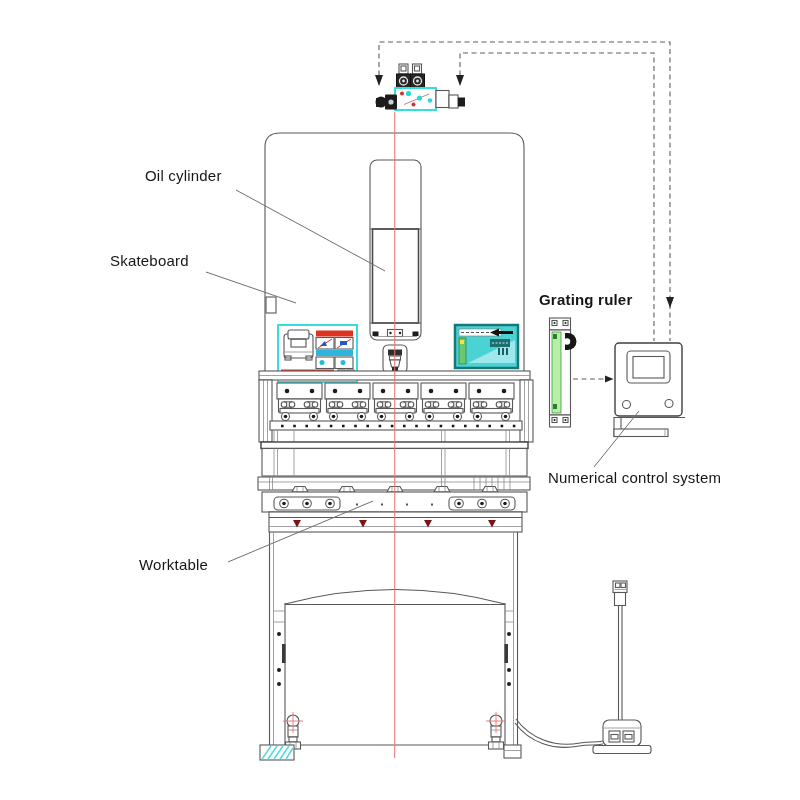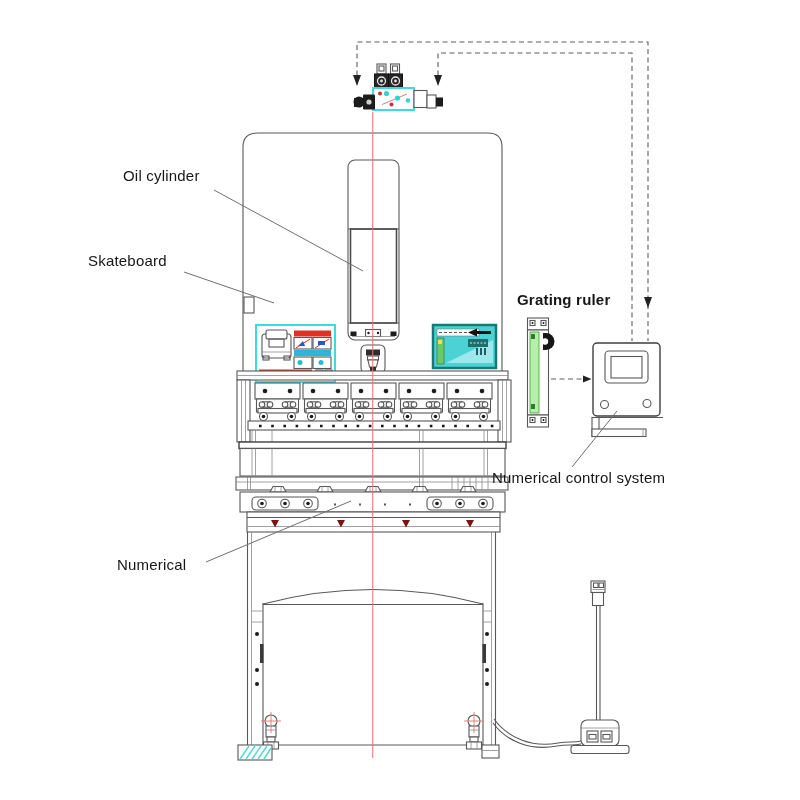--- a/index.html
+++ b/index.html
@@ -1,17 +1,17 @@
 <!DOCTYPE html>
 <html><head>
 <meta charset="utf-8">
 <style>
   html,body{margin:0;padding:0;background:#fff;}
   .stage{position:relative;width:714px;height:800px;background:#fff;overflow:hidden;
-         font-family:"Liberation Sans", sans-serif;}
+         font-family:"Liberation Sans", sans-serif;margin-left:22px;}
   .stage svg{position:absolute;left:0;top:0;}
   .lbl{position:absolute;font-size:15px;color:#161616;white-space:nowrap;letter-spacing:.2px;}
   
   .s   {stroke:#585858;fill:none;stroke-width:1.1;}
   .sf  {stroke:#585858;fill:#ffffff;stroke-width:1.1;}
   .sd  {stroke:#3f3f3f;fill:#ffffff;stroke-width:1.4;}
   .thin{stroke:#8a8a8a;fill:none;stroke-width:0.8;}
   .blk {fill:#1c1c1c;stroke:none;}
   .dash{stroke:#5f5f5f;fill:none;stroke-width:1.1;stroke-dasharray:5 3.5;}
   .red-thin{stroke:#e87272;stroke-width:0.9;fill:none;}
@@ -357,15 +357,15 @@
     <line class="ldr" x1="214" y1="190" x2="363" y2="271"></line>
     <line class="ldr" x1="184" y1="272" x2="274" y2="303"></line>
     <line class="ldr" x1="206" y1="562" x2="351" y2="501"></line>
     <line class="ldr" x1="572" y1="467" x2="617" y2="411"></line>
   </g>
 </svg>
 
   <div class="lbl" style="left:123px;top:167px;">Oil cylinder</div>
   <div class="lbl" style="left:88px;top:252px;text-align:right;">Skateboard</div>
   <div class="lbl" style="left:517px;top:291px;font-weight:bold;">Grating ruler</div>
-  <div class="lbl" style="left:492px;top:469px;">Numerical control system</div>
-  <div class="lbl" style="left:117px;top:556px;">Numerical</div>
+  <div class="lbl" style="left:526px;top:469px;">Numerical control system</div>
+  <div class="lbl" style="left:117px;top:556px;">Worktable</div>
 </div>
 
 </body></html>

